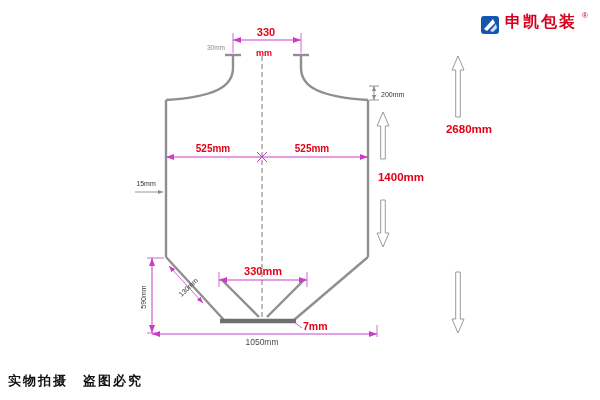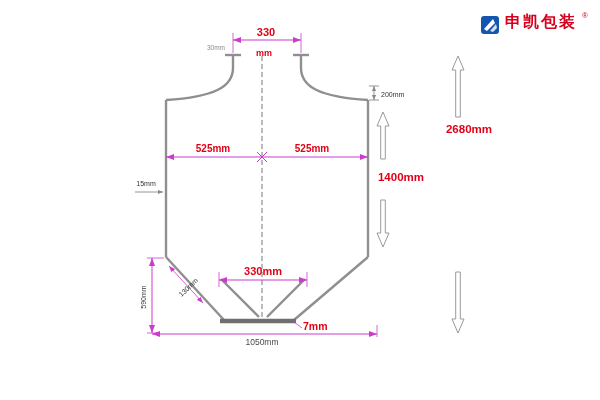--- a/index.html
+++ b/index.html
@@ -127,13 +127,14 @@
     <g>
       <path class="dim-thin" d="M377,325 V337"></path>
       <path class="dim" d="M152,334 H377" marker-start="url(#am)" marker-end="url(#am)"></path>
     </g>
     <text class="t-dim" text-anchor="middle" x="262" y="345">1050mm</text>
 
     <path class="dim-thin" d="M294,322 L302,328"></path>
     <text class="t-red" font-size="10.5" text-anchor="start" x="303" y="330">7mm</text>
   </svg>
 
+  <div class="footer">实物拍摄　盗图必究</div>
 </div>
 
 </body></html>

